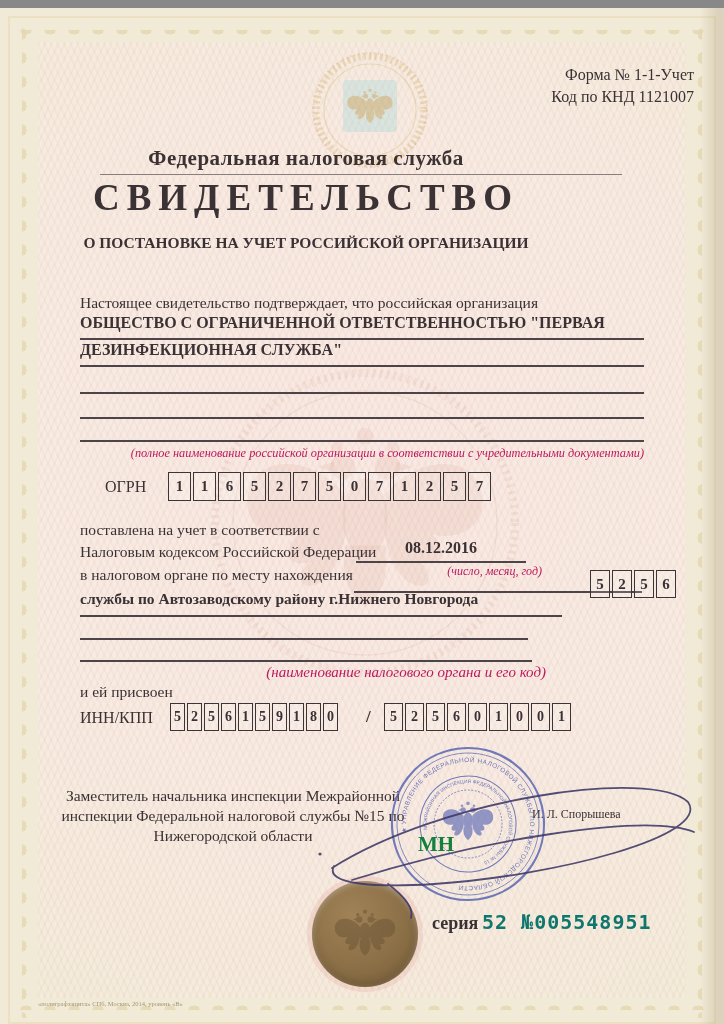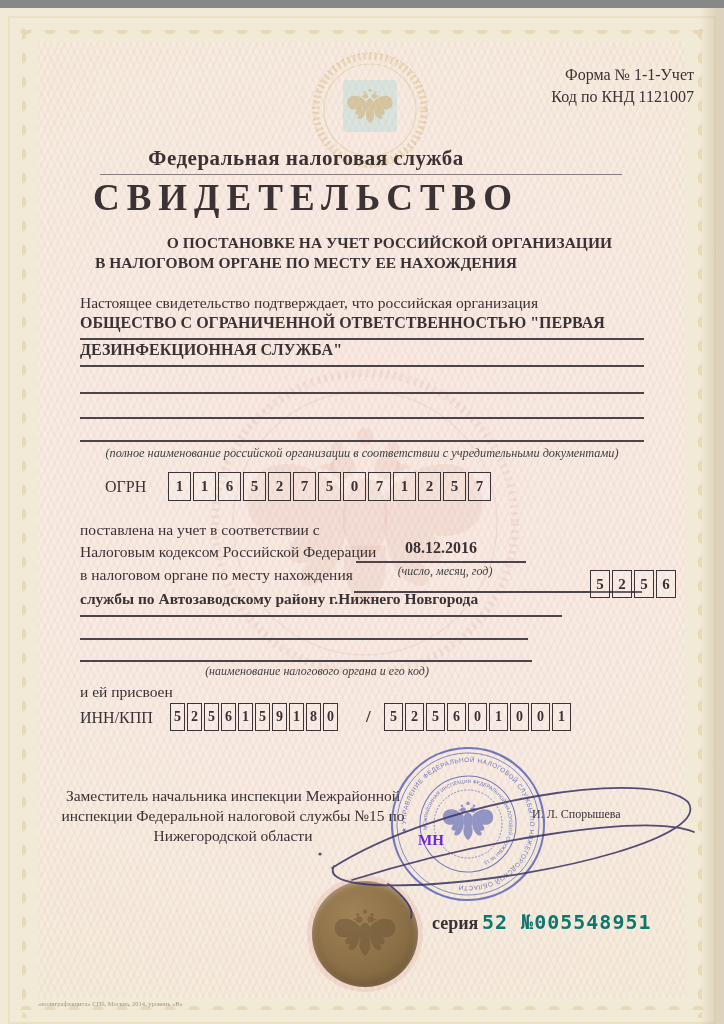--- a/index.html
+++ b/index.html
@@ -23,42 +23,42 @@
         repeating-linear-gradient(115deg,rgba(216,150,140,.08) 0 2px,rgba(0,0,0,0) 2px 6px),
         repeating-linear-gradient(65deg,rgba(216,150,140,.07) 0 2px,rgba(0,0,0,0) 2px 6px),
         radial-gradient(circle at 50% 45%,#f8e9e3 0%,#f7ebe2 55%,#f3ecda 100%);}
   .edge-shadow{position:absolute;right:0;top:0;bottom:0;width:24px;
       background:linear-gradient(90deg,rgba(0,0,0,0),rgba(170,150,120,.28) 70%,rgba(120,100,80,.18));}
 
   .abs{position:absolute;}
   .ctr{left:0;width:612px;text-align:center;}
   .rule{position:absolute;height:1.5px;background:#4d4449;}
   .rule.thin{height:1px;background:#8a7d7e;}
-  .caption{font-style:italic;font-size:12.3px;color:#404040;text-align:center;}
+  .caption{font-style:italic;font-size:12.3px;color:#be185d;text-align:right;}
 
   .form-block{top:56px;right:30px;text-align:right;font-size:16px;line-height:1.35;}
   .agency{top:138px;font-weight:bold;font-size:21px;letter-spacing:.5px;color:#3c3133;}
   .doc-title{top:168px;font-weight:bold;font-size:37px;letter-spacing:7px;color:#3a3234;}
-  .sub1{top:226px;font-weight:bold;font-size:15.5px;text-align:right;}
+  .sub1{top:226px;font-weight:bold;font-size:15.5px;}
   .sub2{top:246px;font-weight:bold;font-size:15.5px;}
 
   .t15{font-size:15.5px;}
   .b{font-weight:bold;}
 
   .cellrow{position:absolute;display:flex;gap:2px;}
   .cell{border:1.6px solid #3c3537;display:flex;align-items:center;justify-content:center;
         font-weight:bold;background:rgba(255,255,255,.15);}
   .ogrn-row .cell{width:21px;height:27px;font-size:15px;}
   .code-row .cell{width:18px;height:26px;font-size:15px;}
   .inn-row .cell{width:13px;height:26px;font-size:14px;}
   .kpp-row .cell{width:17px;height:26px;font-size:14px;}
 
   .official{top:778px;left:58px;width:350px;font-size:15.5px;line-height:1.28;text-align:center;}
   .name{top:799px;left:532px;font-size:12px;}
-  .mn{top:824px;left:418px;font-weight:bold;font-size:15px;color:#6d28d9;}
+  .mn{top:824px;left:418px;font-weight:bold;font-size:21px;color:#15803d;}
   .series-label{top:905px;left:432px;font-weight:bold;font-size:18px;}
   .series-value{top:902px;left:482px;font-family:"DejaVu Sans Mono",monospace;
         font-weight:bold;font-size:20px;letter-spacing:1px;color:#0f766e;}
   .imprint{top:992px;left:38px;font-size:6.5px;color:rgba(140,120,90,.75);}
 
   .hologram{top:42px;left:310px;opacity:.55;}
   .watermark{top:330px;left:205px;opacity:.9;}
   .stamp{top:731px;left:383px;opacity:.8;}
   .seal{top:873px;left:312px;width:106px;height:106px;border-radius:50%;
       background:radial-gradient(circle at 38% 32%,#a18257,#8b6f46 55%,#77603c 88%);
@@ -118,21 +118,20 @@
 
   <div class="abs form-block">
     <div>Форма № 1-1-Учет</div>
     <div>Код по КНД 1121007</div>
   </div>
 
   <div class="abs ctr agency">Федеральная налоговая служба</div>
   <div class="rule thin" style="left:100px;top:166px;width:522px;"></div>
   <div class="abs ctr doc-title">СВИДЕТЕЛЬСТВО</div>
   <div class="abs ctr sub1">О ПОСТАНОВКЕ НА УЧЕТ РОССИЙСКОЙ ОРГАНИЗАЦИИ</div>
-  <div class="abs ctr sub2">В НАЛОГОВОМ ОРГАНЕ  ПО МЕСТУ ЕЕ НАХОЖДЕНИЯ</div>
 
   <div class="abs t15" style="left:80px;top:286px;">Настоящее свидетельство подтверждает, что российская организация</div>
   <div class="abs b" style="left:80px;top:306px;font-size:16px;">ОБЩЕСТВО С ОГРАНИЧЕННОЙ ОТВЕТСТВЕННОСТЬЮ "ПЕРВАЯ</div>
   <div class="rule" style="left:80px;top:330px;width:564px;"></div>
   <div class="abs b" style="left:80px;top:333px;font-size:16px;">ДЕЗИНФЕКЦИОННАЯ СЛУЖБА"</div>
   <div class="rule" style="left:80px;top:357px;width:564px;"></div>
   <div class="rule" style="left:80px;top:384px;width:564px;"></div>
   <div class="rule" style="left:80px;top:409px;width:564px;"></div>
   <div class="rule" style="left:80px;top:432px;width:564px;"></div>
   <div class="abs caption" style="left:80px;top:438px;width:564px;">(полное наименование российской организации в соответствии с учредительными документами)</div>
@@ -151,37 +150,37 @@
     <span class="cell">1</span>
     <span class="cell">2</span>
     <span class="cell">5</span>
     <span class="cell">7</span>
   </div>
 
   <div class="abs t15" style="left:80px;top:513px;">поставлена на учет в соответствии с</div>
   <div class="abs t15" style="left:80px;top:535px;">Налоговым кодексом Российской Федерации</div>
   <div class="abs b" style="left:356px;top:531px;width:170px;text-align:center;font-size:16px;">08.12.2016</div>
   <div class="rule" style="left:356px;top:553px;width:170px;"></div>
-  <div class="abs caption" style="left:360px;top:556px;width:170px;font-size:12px;">(число, месяц, год)</div>
+  <div class="abs caption" style="left:372px;top:556px;width:170px;font-size:12px;">(число, месяц, год)</div>
 
   <div class="abs t15" style="left:80px;top:558px;">в налоговом органе по месту нахождения</div>
   <div class="rule" style="left:354px;top:583px;width:288px;"></div>
   <div class="abs b t15" style="left:80px;top:582px;">службы по Автозаводскому району г.Нижнего Новгорода</div>
   <div class="rule" style="left:80px;top:607px;width:482px;"></div>
 
   <div class="cellrow code-row" style="left:590px;top:562px;">
     <span class="cell">5</span>
     <span class="cell">2</span>
     <span class="cell">5</span>
     <span class="cell">6</span>
   </div>
 
   <div class="rule" style="left:80px;top:630px;width:448px;"></div>
   <div class="rule" style="left:80px;top:652px;width:452px;"></div>
-  <div class="abs caption" style="left:76px;top:656px;width:482px;font-size:12px;">(наименование налогового органа и его код)</div>
+  <div class="abs caption" style="left:64px;top:656px;width:482px;font-size:15px;">(наименование налогового органа и его код)</div>
 
   <div class="abs t15" style="left:80px;top:675px;">и ей присвоен</div>
   <div class="abs" style="left:80px;top:701px;font-size:16px;">ИНН/КПП</div>
   <div class="cellrow inn-row" style="left:170px;top:695px;">
     <span class="cell">5</span>
     <span class="cell">2</span>
     <span class="cell">5</span>
     <span class="cell">6</span>
     <span class="cell">1</span>
     <span class="cell">5</span>

